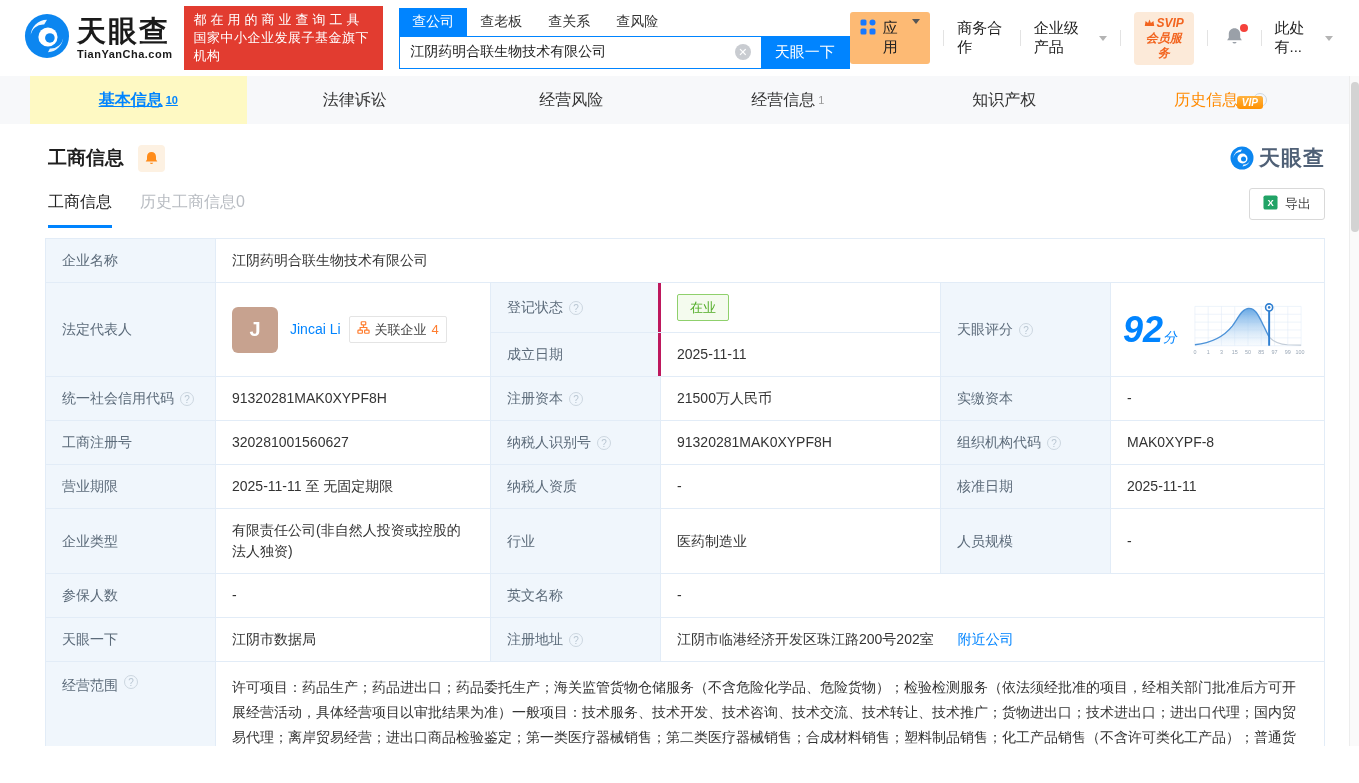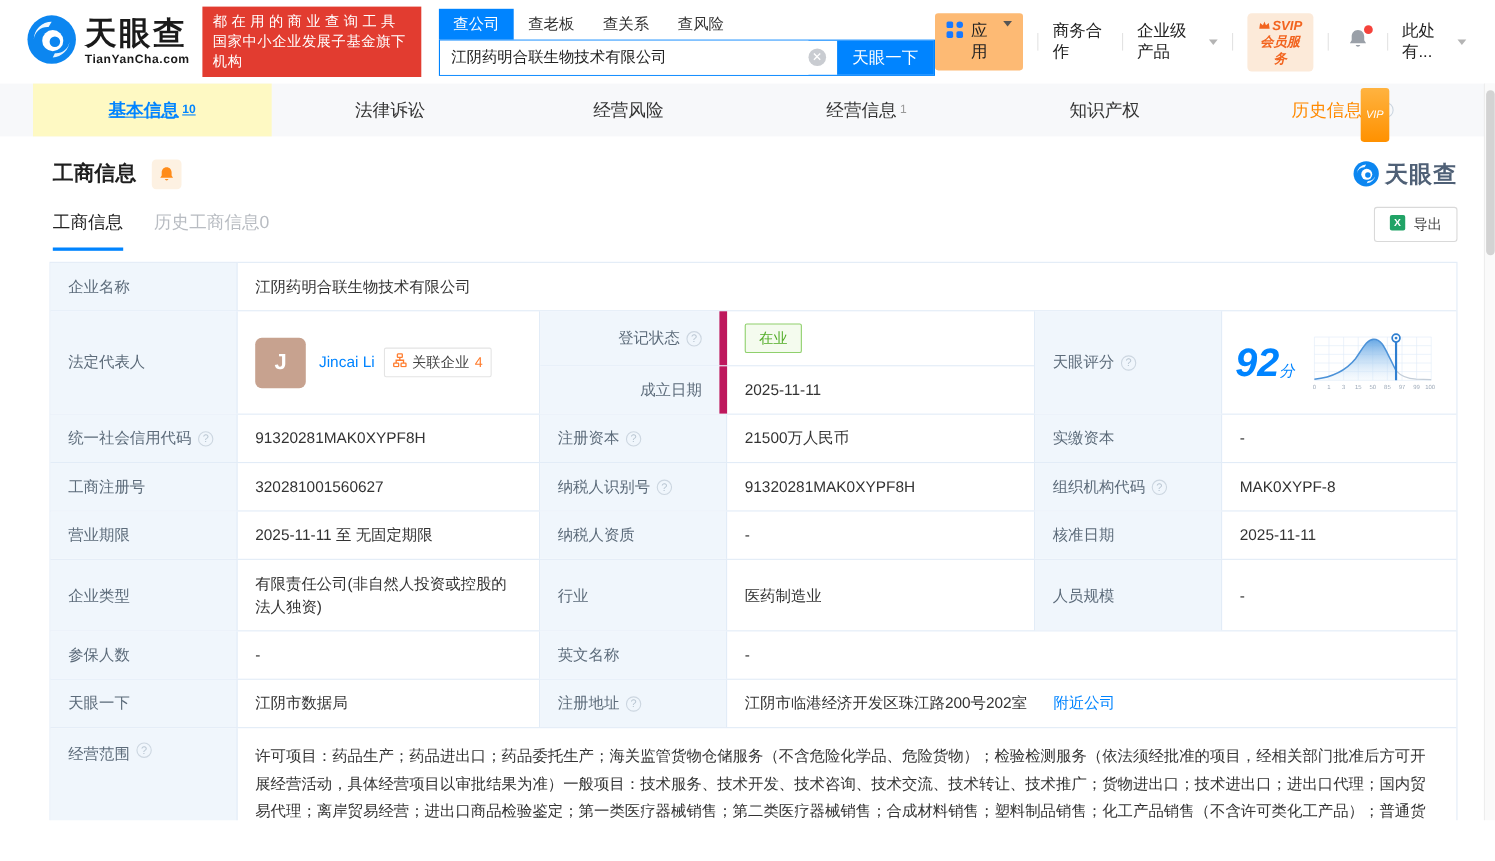--- a/index.html
+++ b/index.html
@@ -43,22 +43,22 @@
   .red-dot { position:absolute; top:-3px; right:-4px; width:8px; height:8px; border-radius:50%; background:#f5423b; }
 
   
   .main-tabs { height:48px; background:#f7f8fa; display:flex; padding:0 30px; }
   .main-tab { flex:1; display:flex; align-items:center; justify-content:center; font-size:16px; color:#333;
               position:relative; cursor:pointer; }
   .main-tab sup { font-size:11px; color:#999; margin-left:3px; }
   .main-tab.active { background:#fef9c3; color:#0084ff; font-weight:bold;text-decoration:underline; }
   .main-tab.active sup { color:#0084ff; }
   .main-tab.orange { color:#ff8a00; }
-  .vip-chip { position:absolute; top:4px; left:calc(50% + 16px); background:linear-gradient(180deg,#ffb340,#ff9100);
-              color:#fff; font-size:10px; font-weight:normal; border-radius:3px; padding:19px 5px; font-style:italic; }
+  .vip-chip { position:absolute; top:20px; left:calc(50% + 16px); background:linear-gradient(180deg,#ffb340,#ff9100);
+              color:#fff; font-size:10px; font-weight:bold; border-radius:3px; padding:1px 5px; font-style:italic; }
   .help { display:inline-block; width:14px; height:14px; border:1px solid #ccd6e0; border-radius:50%;
           color:#b9c6d2; font-size:10px; line-height:13px; text-align:center; margin-left:6px; flex:none; }
 
   
   .section-head { display:flex; align-items:center; padding:20px 34px 0 48px; }
   .section-title { font-size:19px; font-weight:bold; color:#1f1f1f; }
   .bell-box { margin-left:14px; width:27px; height:27px; background:#fdf1e2; border-radius:4px;
               display:flex; align-items:center; justify-content:center; cursor:pointer; }
   .watermark { margin-left:auto; display:flex; align-items:center; gap:5px; }
   .watermark-text { font-size:21px; font-weight:bold; color:#4f6076; letter-spacing:1px; }
@@ -76,21 +76,21 @@
   .trow:last-child { border-bottom:none; }
   .tcell { padding:11px 16px; font-size:14px; color:#333; border-right:1px solid #e2ecf7;
            display:flex; align-items:center; line-height:21px; }
   .tcell:last-child { border-right:none; }
   .tlabel { background:#f0f6fc; color:#5c6b7a; }
   .span5 { grid-column: span 5; }
   .span3 { grid-column: span 3; }
   .mid2 { grid-column: span 2; display:flex; flex-direction:column; border-right:1px solid #e2ecf7; }
   .mid2 .subrow { display:grid; grid-template-columns:170px 1fr; flex:1; }
   .mid2 .subrow:first-child { border-bottom:1px solid #e2ecf7; }
-  .mid2 .tlabel { border-right:7px solid #be185d;justify-content:flex-end; }
+  .mid2 .tlabel { border-right:3px solid #be185d; }
 
   .avatar { width:46px; height:46px; border-radius:6px; background:#c7a28f; color:#fff; font-size:20px; font-weight:bold;
             display:flex; align-items:center; justify-content:center; flex:none; }
   .rep-name { color:#0084ff; margin:0 8px 0 12px; cursor:pointer; }
   .related-badge { border:1px solid #e4e4e4; border-radius:2px; padding:2px 7px; display:flex; align-items:center;
                    gap:5px; font-size:13px; color:#444; cursor:pointer; background:#fff; }
   .related-badge b { color:#ff7d2f; font-weight:normal; }
   .status-badge { border:1px solid #8fd06c; background:#f4fbee; color:#52ad28; font-size:13px;
                   padding:2px 12px; border-radius:2px; }
   .link { color:#0084ff; cursor:pointer; }

